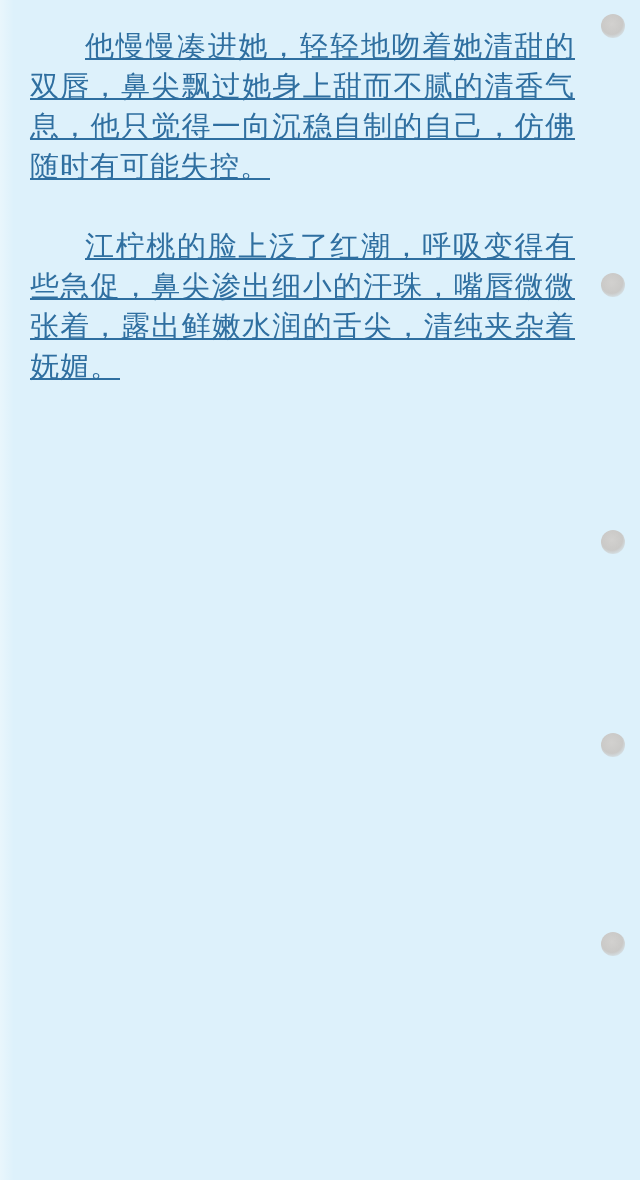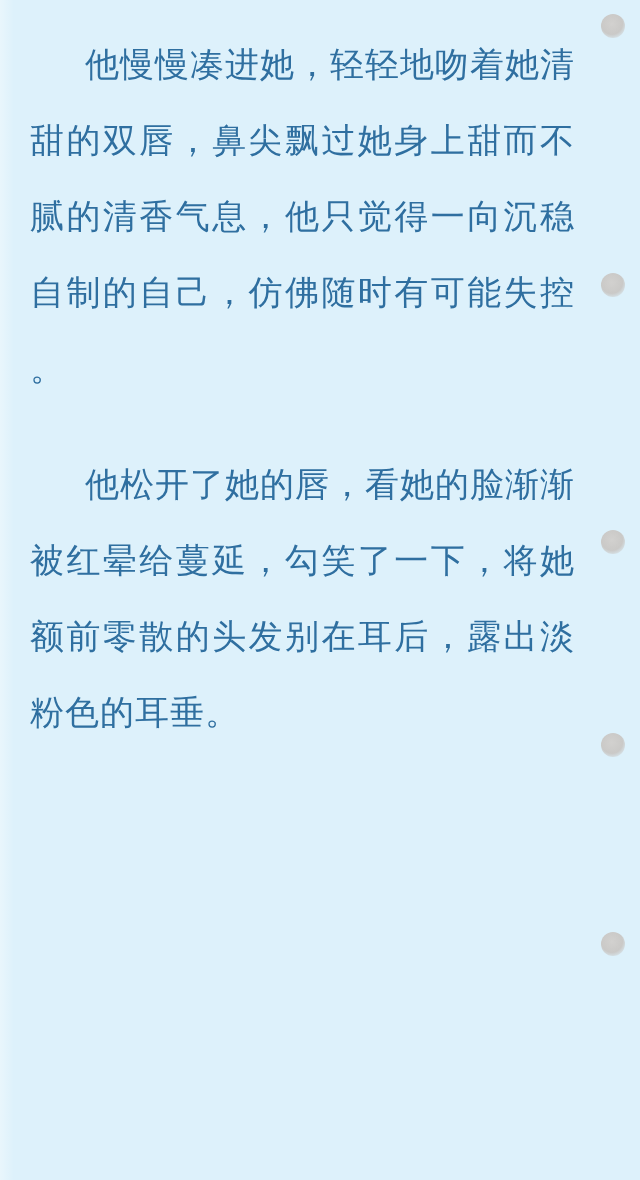--- a/index.html
+++ b/index.html
@@ -28,28 +28,29 @@
     width: 640px; height: 1180px;
   }
   .text-area {
     position: absolute;
     top: 26px;
     left: 30px;
     width: 545px;
   }
   .para {
     margin: 0 0 40px 0;
-    font-size: 34px;
-    line-height: 76px;
+    font-size: 29px;
+    line-height: 40px;
     letter-spacing: 1px;
     color: #2f6fa0;
     text-indent: 55px;
     text-align: justify;
     word-break: break-all;
     line-break: anywhere;
+    text-decoration: underline;
   }
   .para:last-child { margin-bottom: 0; }
   
   .edge-dot {
     position: absolute;
     left: 601px;
     width: 24px;
     height: 24px;
     border-radius: 50%;
     background: radial-gradient(circle at 45% 40%, #d2d1cf 0%, #cac9c7 55%, rgba(202,201,199,0.15) 85%, rgba(202,201,199,0) 100%);
@@ -61,21 +62,21 @@
   .dot-5 { top: 932px; }
 </style>
 </head>
 <body>
 
 <div class="reader-page">
   <div class="edge-sheen"></div>
 
   <div class="text-area">
     <p class="para">他慢慢凑进她，轻轻地吻着她清甜的双唇，鼻尖飘过她身上甜而不腻的清香气息，他只觉得一向沉稳自制的自己，仿佛随时有可能失控。</p>
-    <p class="para">他松开了她的唇，看她的脸渐渐被红晕给蔓延，勾笑了一下，将她额前零散的头发别在耳后，露出淡粉色的耳垂。</p>
+    <p class="para">江柠桃的脸上泛了红潮，呼吸变得有些急促，鼻尖渗出细小的汗珠，嘴唇微微张着，露出鲜嫩水润的舌尖，清纯夹杂着妩媚。</p>
   </div>
 
   <div class="edge-dot dot-1"></div>
   <div class="edge-dot dot-2"></div>
   <div class="edge-dot dot-3"></div>
   <div class="edge-dot dot-4"></div>
   <div class="edge-dot dot-5"></div>
 </div>
 
 </body></html>

